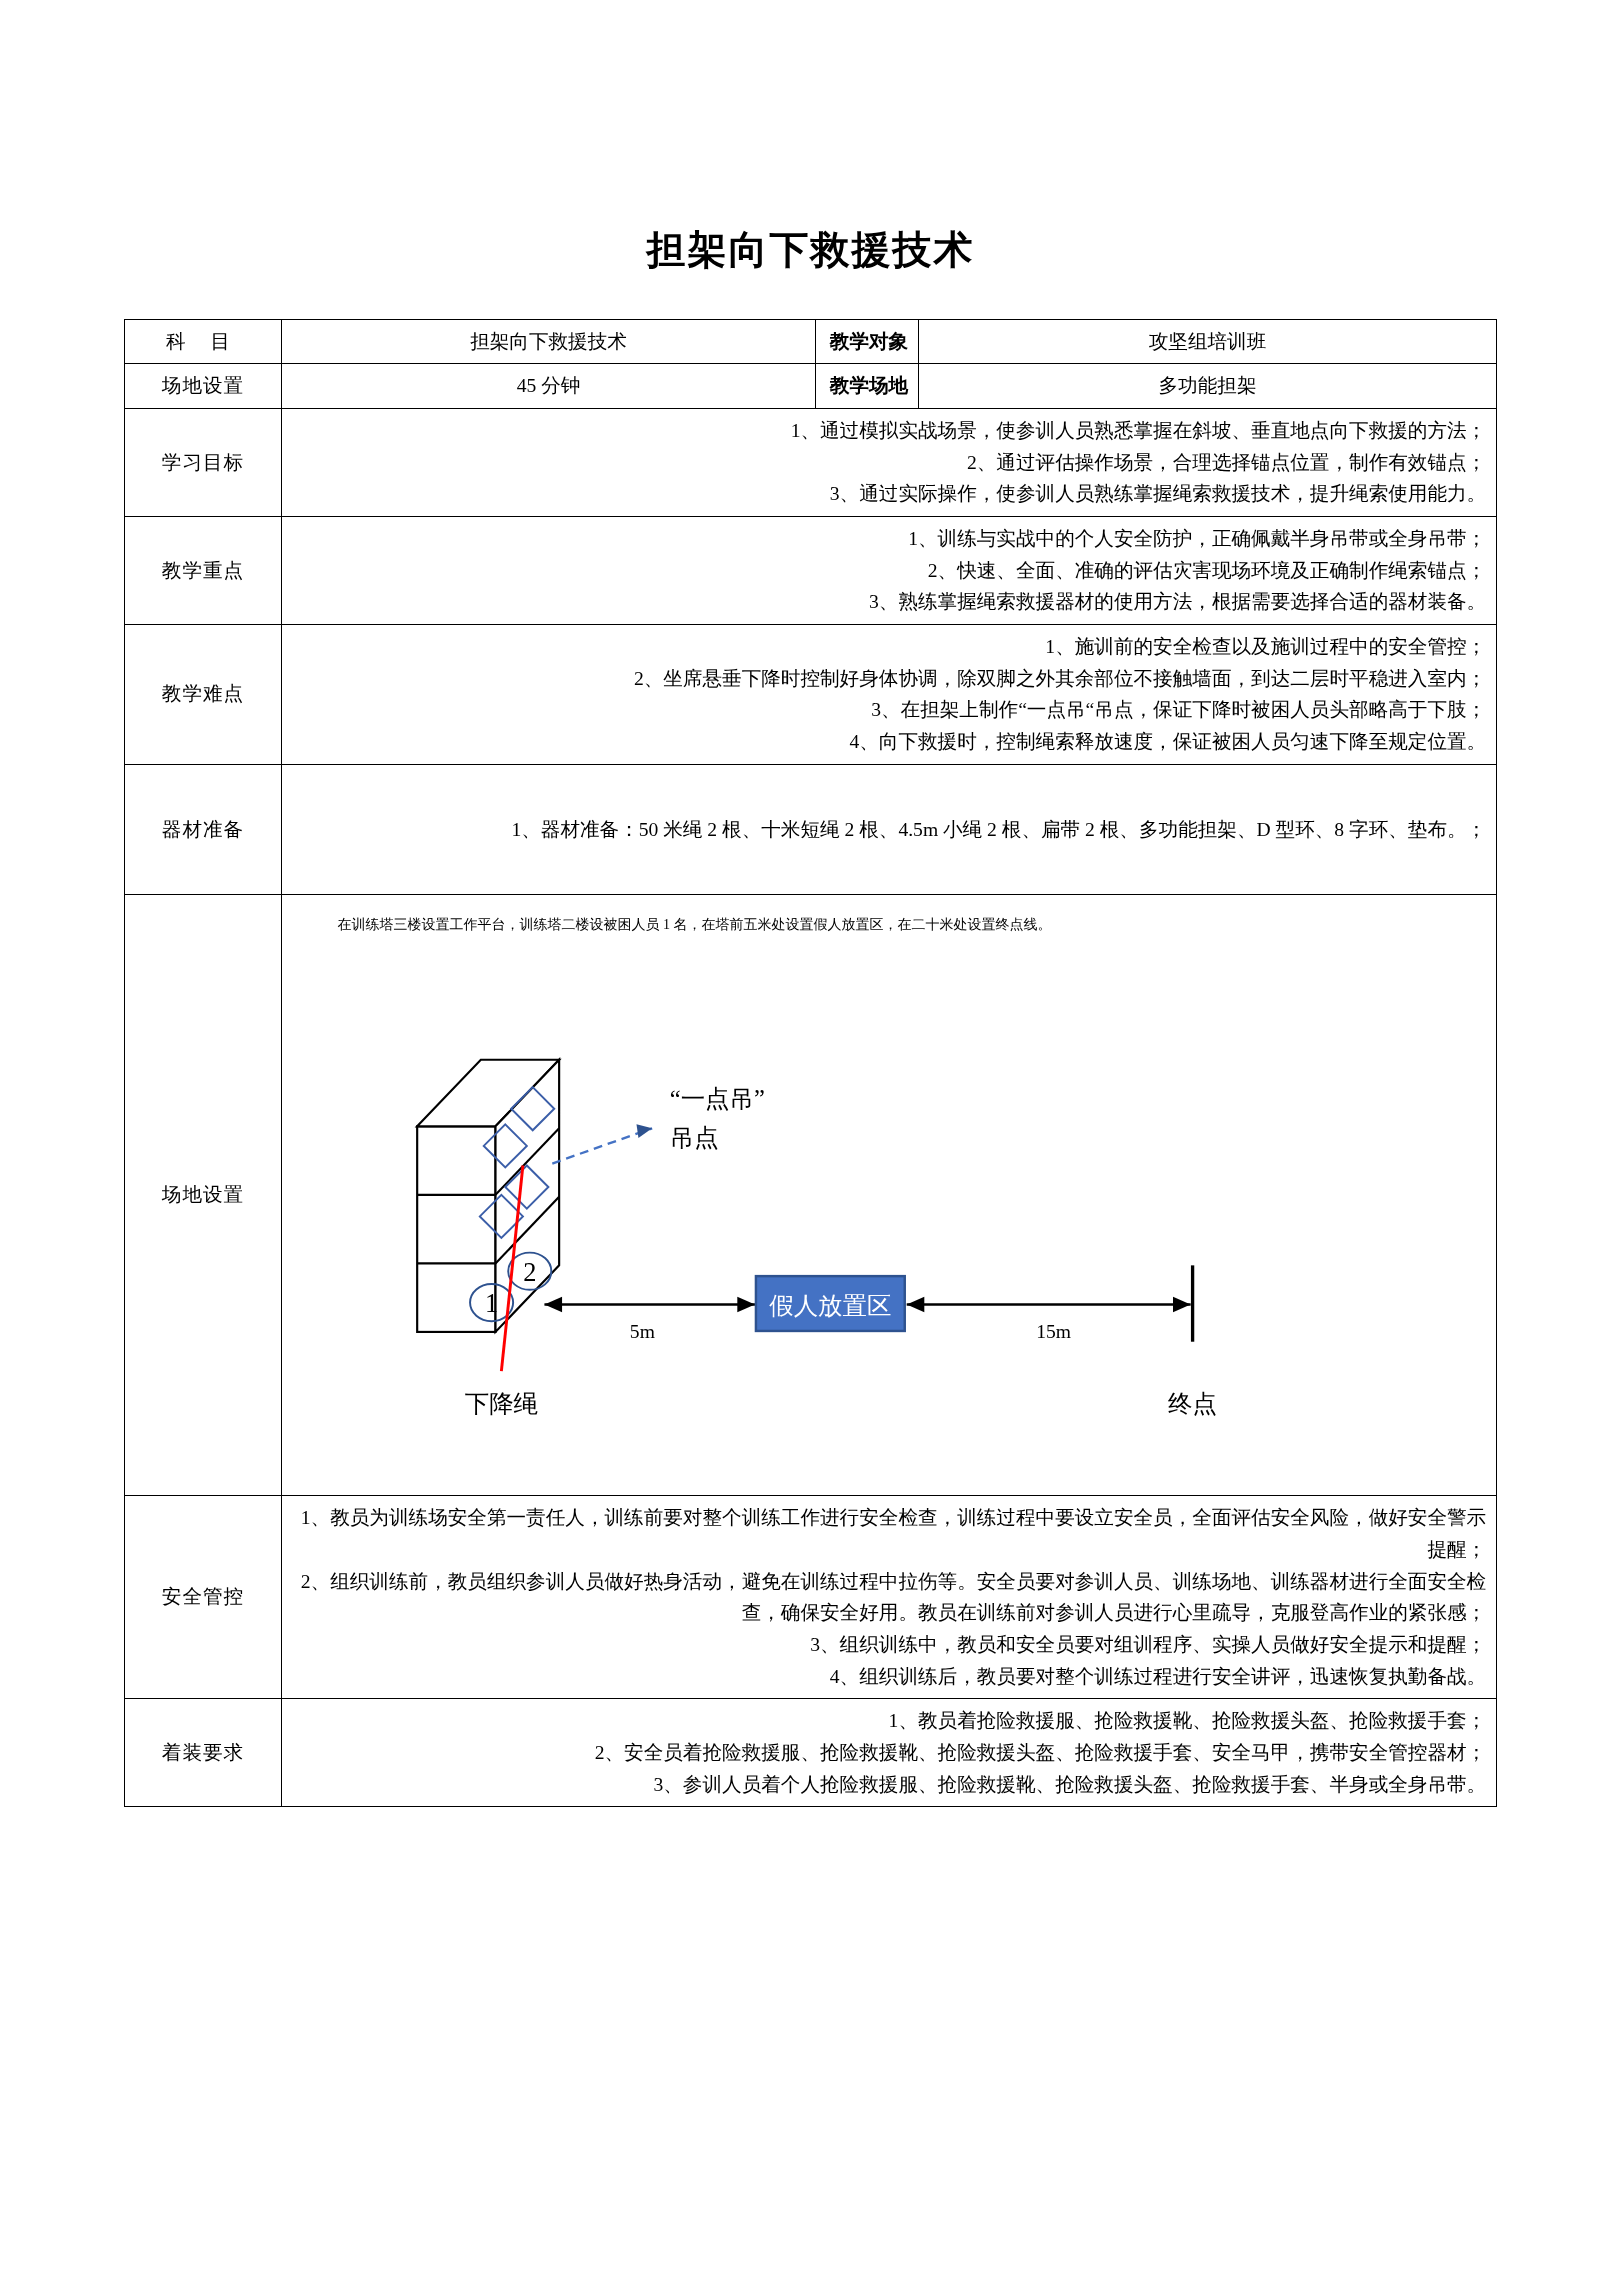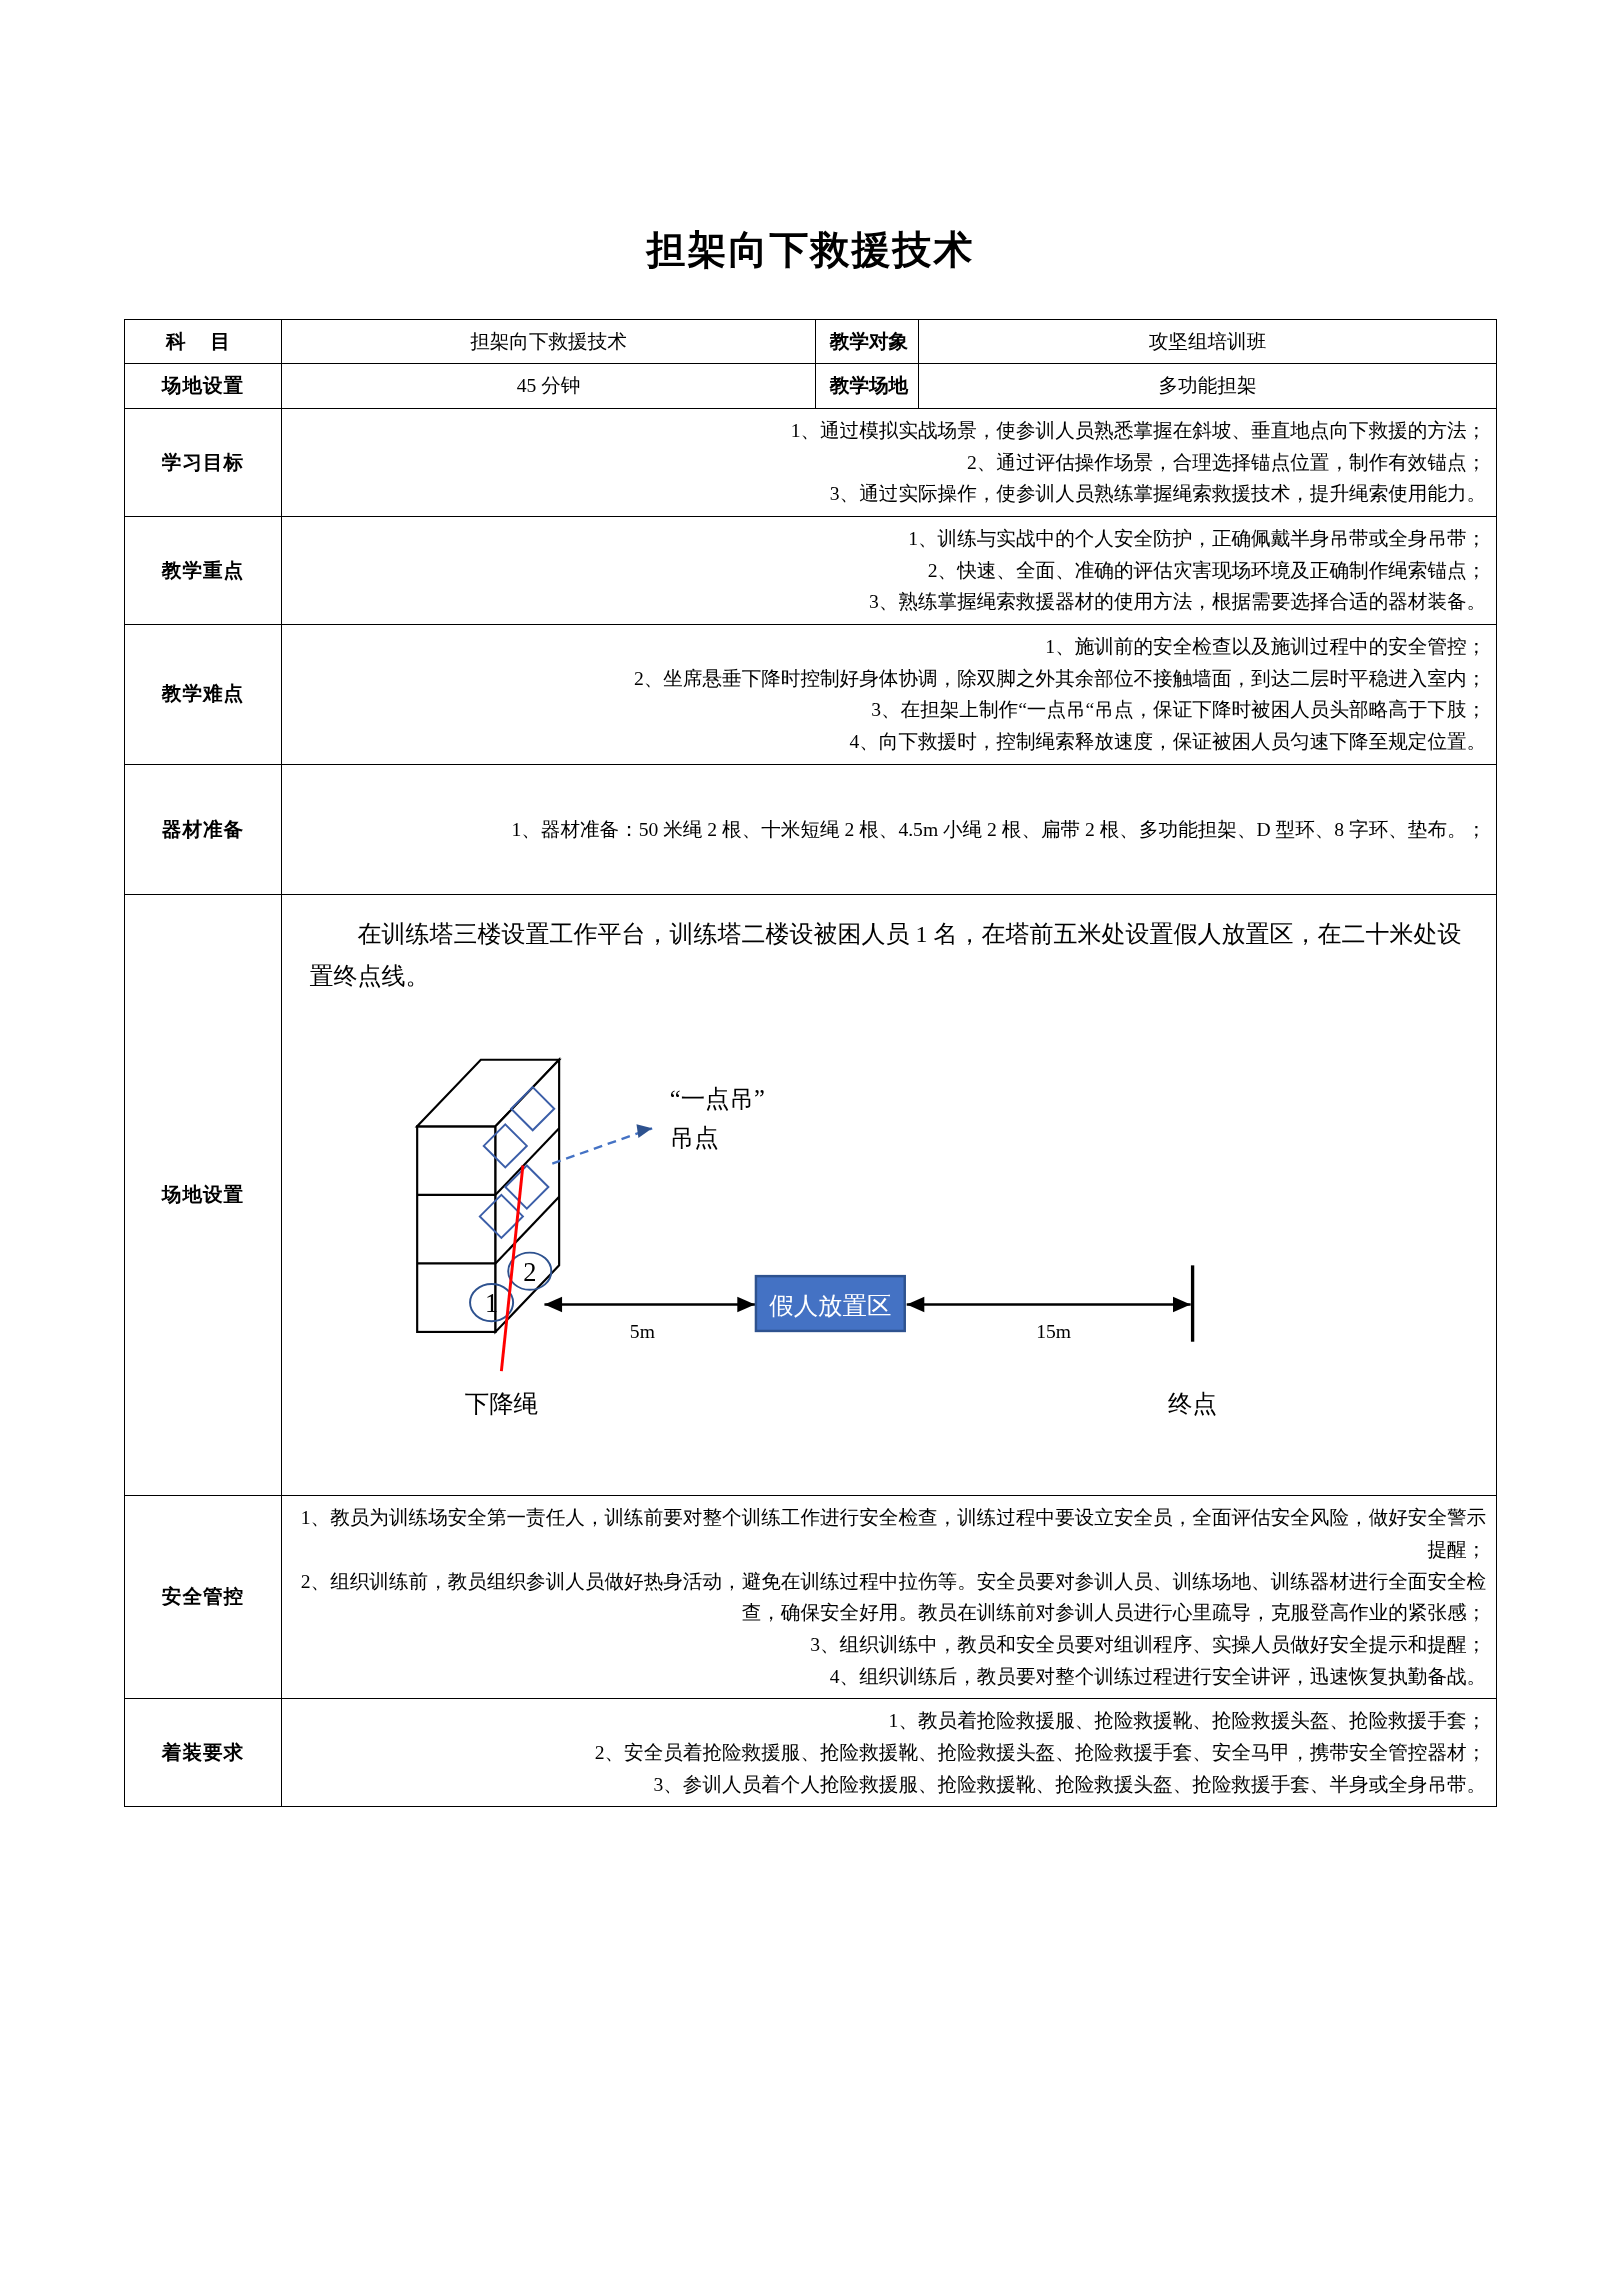--- a/index.html
+++ b/index.html
@@ -48,21 +48,21 @@
   }
   
   col.c-label  { width: 157px; }
   col.c-body   { width: 534px; }
   col.c-label2 { width: 103px; }
   col.c-body2  { width: 578px; }
 
   .rowlabel {
     text-align: center;
     font-family: "Liberation Sans", "DejaVu Sans", sans-serif;
-    font-weight: bold;
+    font-weight: normal;
     font-size: 23.5px;
     letter-spacing: 1px;
     white-space: nowrap;
   }
   .rowlabel-sp {
     letter-spacing: 9.8px;
     padding-left: 9.8px;
   }
   .rowlabel2 {
     text-align: right;
@@ -84,21 +84,21 @@
 
   
   .diagram-cell { padding: 0; height: 588px; position: relative; }
   .diagram-wrap {
     position: relative;
     width: 100%;
     height: 100%;
   }
   .diagram-intro {
     padding: 11.8px 17.6px 0 17.6px;
-    font-size: 24px;
+    font-size: 14px;
     line-height: 1.75;
     text-indent: 2em;
   }
   .diagram-svg-holder {
     position: absolute;
     left: 17px; top: 147px;
     width: 1215px;
     height: 421px;
   }
   .dim-label {

